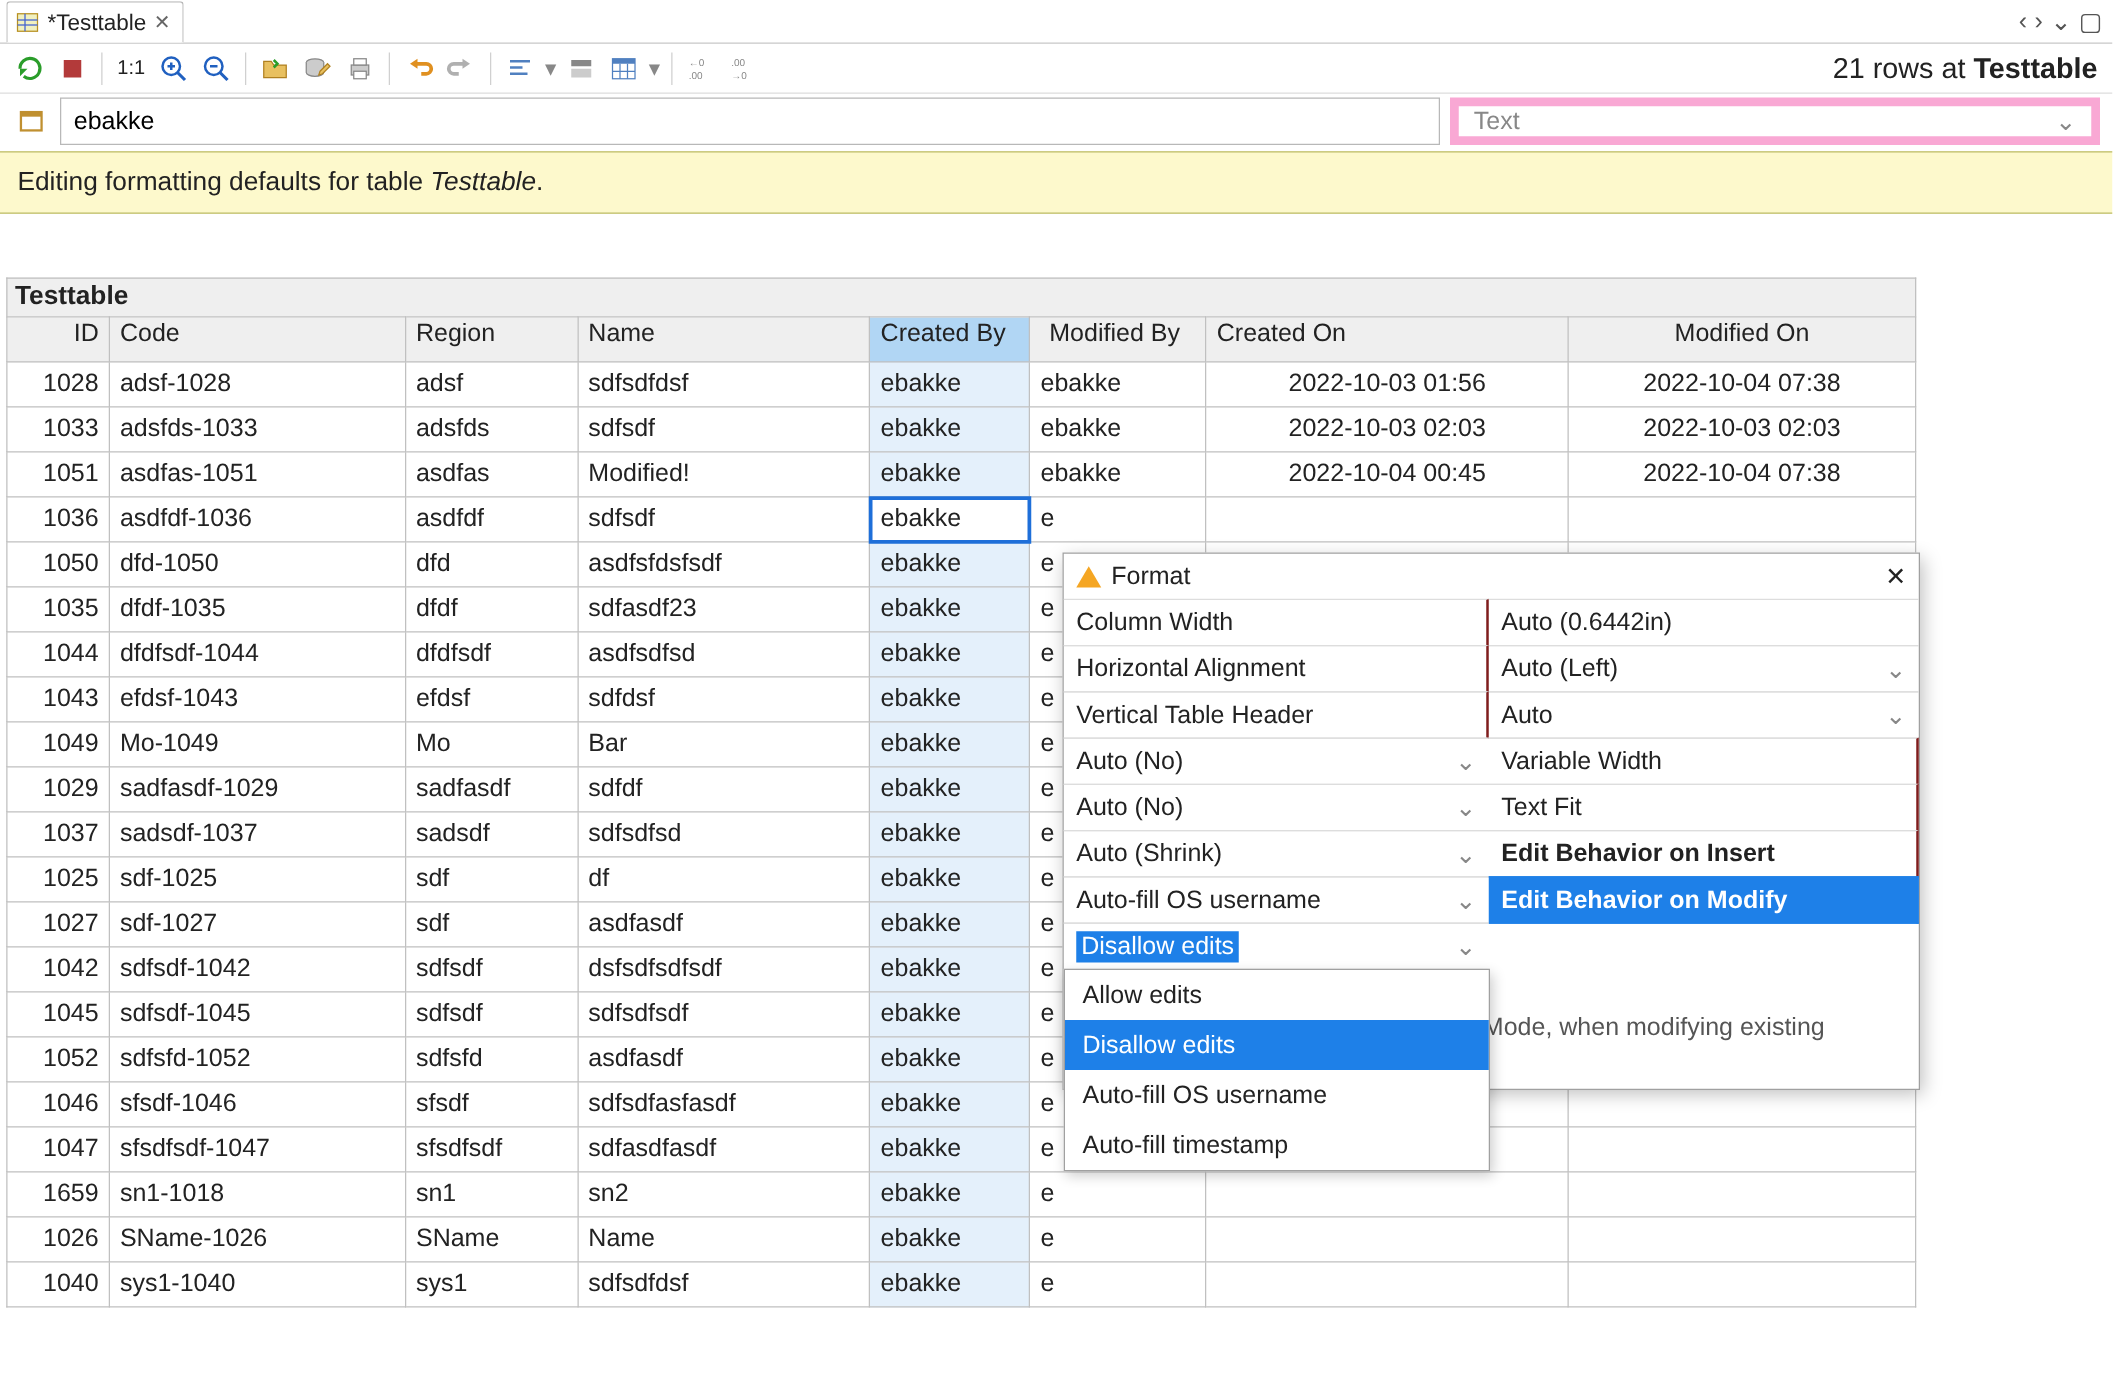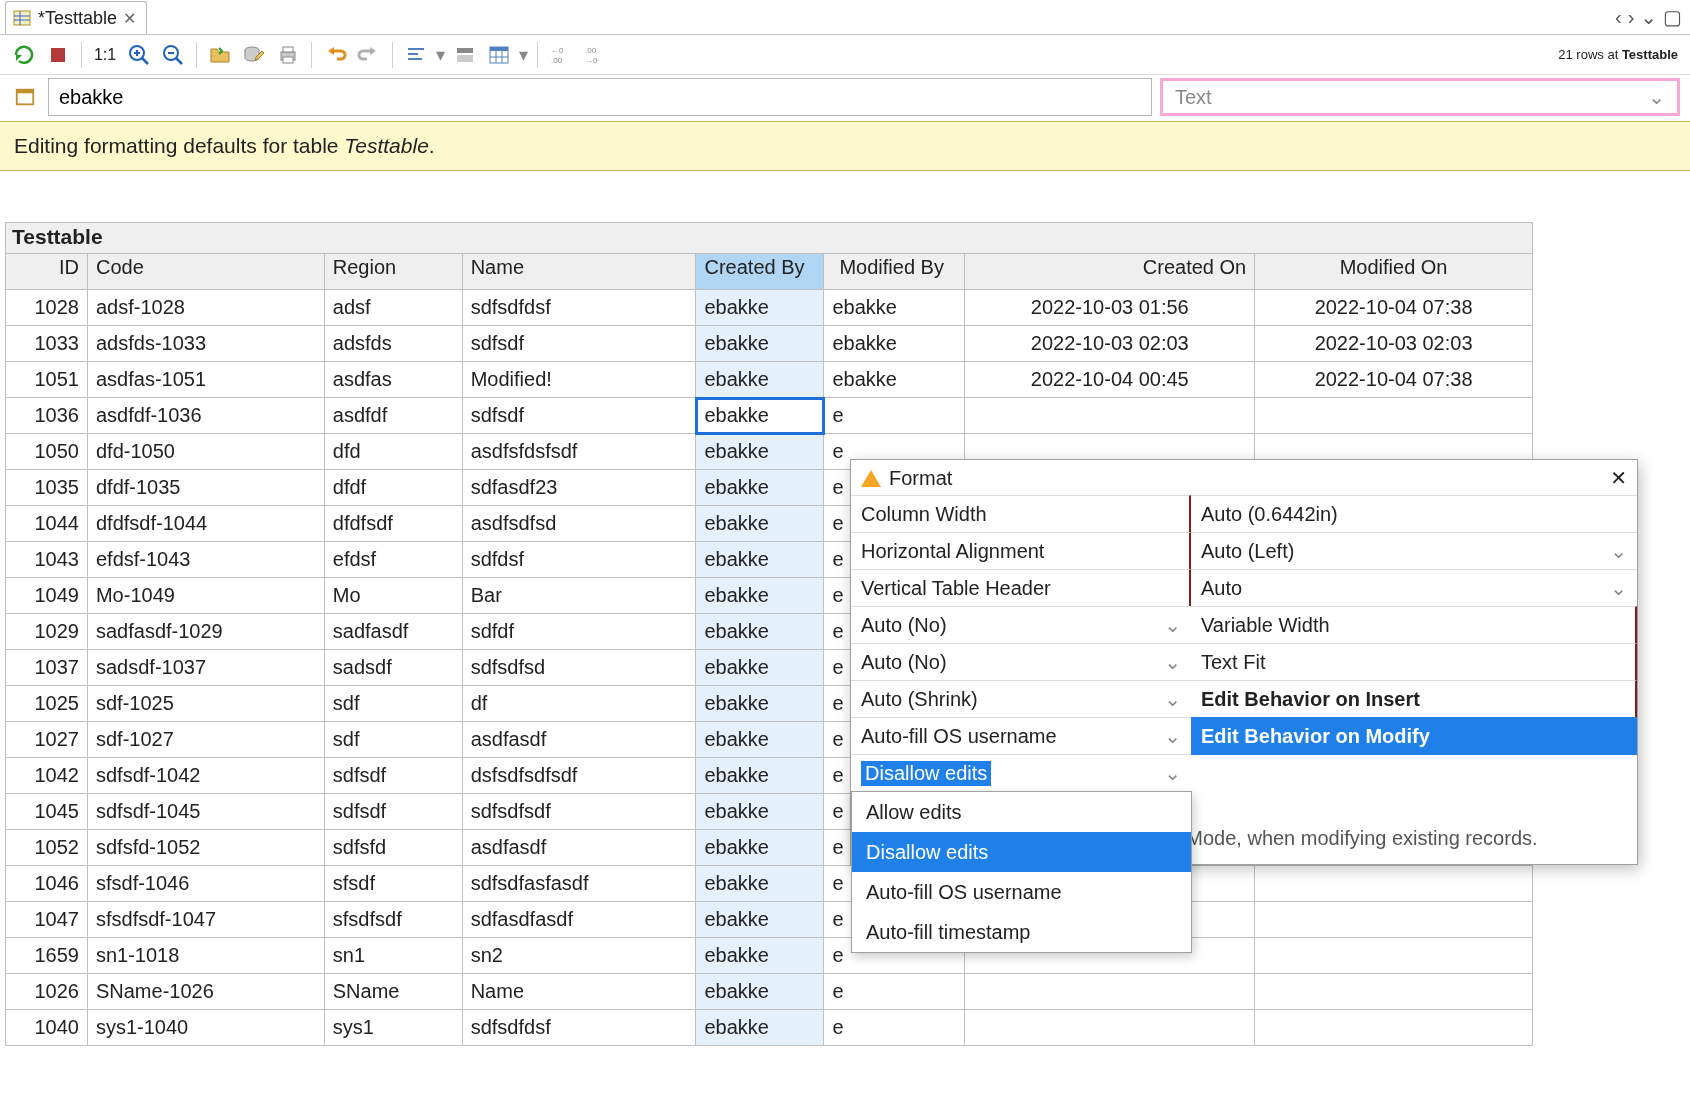--- a/index.html
+++ b/index.html
@@ -14,28 +14,28 @@
   .tab-close { color: #666; font-size: 16px; cursor: pointer; }
   .tab-controls { position: absolute; right: 8px; top: 5px; display: flex; gap: 6px; color: #555; font-size: 20px; align-items: center; }
   .tab-controls span { cursor: pointer; }
   
   
   .toolbar { height: 40px; display: flex; align-items: center; gap: 6px; padding: 4px 10px; border-bottom: 1px solid #ddd; position: relative; }
   .tb-btn { width: 28px; height: 28px; display: flex; align-items: center; justify-content: center; cursor: pointer; border-radius: 3px; }
   .tb-sep { width: 1px; height: 26px; background: #d0d0d0; margin: 0 3px; }
   .tb-text { font-size: 16px; padding: 0 2px; }
   .tb-icon { width: 24px; height: 24px; }
-  .row-info { position: absolute; right: 12px; font-size: 13px; }
+  .row-info { position: absolute; right: 12px; font-size: 23px; }
   .row-info b { font-weight: 600; }
   
   
   .searchrow { height: 46px; display: flex; align-items: center; gap: 8px; padding: 4px 10px 6px 10px; }
   .sr-anchor { width: 30px; height: 30px; display: flex; align-items: center; justify-content: center; }
   .sr-input { flex: 1; height: 38px; border: 1px solid #b8b8b8; padding: 4px 10px; font-size: 20px; background: #fff; }
-  .sr-type { width: 520px; height: 38px; border: 3px solid #f9a8d4; padding: 4px 12px; font-size: 20px; color: #888; display: flex; align-items: center; justify-content: space-between; background: #fff; }
+  .sr-type { width: 520px; height: 38px; border: 7px solid #f9a8d4; padding: 4px 12px; font-size: 20px; color: #888; display: flex; align-items: center; justify-content: space-between; background: #fff; }
   .chev { color: #888; }
 
   
   .banner { background: #fdf9cc; border-top: 1px solid #bcbc66; border-bottom: 1px solid #bcbc66; padding: 12px 14px; font-size: 21px; }
   .banner i { font-style: italic; }
 
   
   .tblwrap { position: absolute; left: 5px; right: 1px; top: 222px; bottom: 0; }
   .tbltitle { font-weight: 600; font-size: 21px; padding: 2px 6px 4px 6px; background:#efefef; border:1px solid #c0c0c0; border-bottom:none; width:1528px;}
   table { border-collapse: collapse; width: 1528px; }
@@ -50,21 +50,21 @@
   .col-id { width: 82px; text-align: right;}
   .col-code { width: 237px; }
   .col-region { width: 138px; }
   .col-name { width: 234px; }
   .col-cby { width: 128px; }
   .col-mby { width: 141px; padding-left: 15px; }
   .col-con { width: 290px; text-align: center;}
   .col-mon { width: 278px; text-align: center;}
 
   
-  .pop { position: absolute; left: 850px; top: 459px; width: 788px; background: #fff; border: 1px solid #a0a0a0; box-shadow: 2px 4px 14px rgba(0,0,0,0.25); z-index: 50; font-size: 20px; }
+  .pop { position: absolute; left: 850px; top: 442px; width: 686px; background: #fff; border: 1px solid #a0a0a0; box-shadow: 2px 4px 14px rgba(0,0,0,0.25); z-index: 50; font-size: 20px; }
   .pop-head { display: flex; align-items: center; gap: 8px; padding: 6px 10px; }
   .pop-head .close { margin-left: auto; font-size: 20px; cursor: pointer; }
   .pop-grid { display: grid; grid-template-columns: 340px 1fr; }
   .pop-grid > div { border: 1px solid #ddd; border-left: none; border-right: none; margin-top:-1px; padding: 4px 10px; display: flex; align-items: center; height: 38px; }
   .pop-grid .lbl { border-right: 2px solid #7f1d1d; }
   .pop-grid .val { justify-content: space-between; }
   .pop-grid .bold { font-weight: 600; }
   .pop-grid .selrow-lbl { background: #1e80e8; color: #fff; font-weight: 600; border-color:#1e80e8;}
   .pop-grid .selrow-val { position: relative; padding:0;}
   .selbox { width: 100%; height: 100%; display:flex; align-items:center; justify-content:space-between; padding: 0 10px; }
@@ -229,21 +229,21 @@
   <div class="tbltitle">Testtable</div>
   <table>
     <thead>
       <tr>
         <th class="col-id" style="text-align:right">ID</th>
         <th class="col-code">Code</th>
         <th class="col-region">Region</th>
         <th class="col-name">Name</th>
         <th class="col-cby sel">Created By</th>
         <th class="col-mby">Modified By</th>
-        <th class="col-con" style="text-align:right">Created On</th>
+        <th class="col-con" style="text-align:left">Created On</th>
         <th class="col-mon" style="text-align:center">Modified On</th>
       </tr>
     </thead>
     <tbody id="tbody">
         <tr>
           <td class="r">1028</td>
           <td>adsf-1028</td>
           <td>adsf</td>
           <td>sdfsdfdsf</td>
           <td class="sel">ebakke</td>

